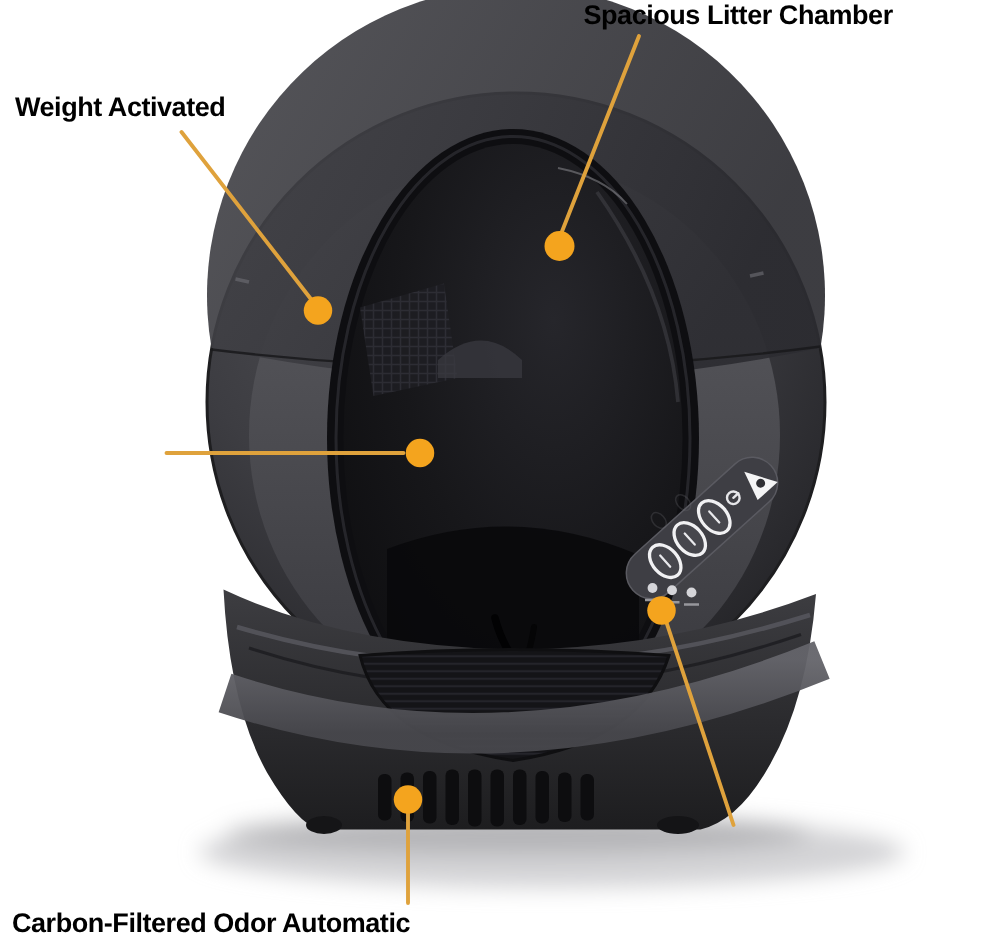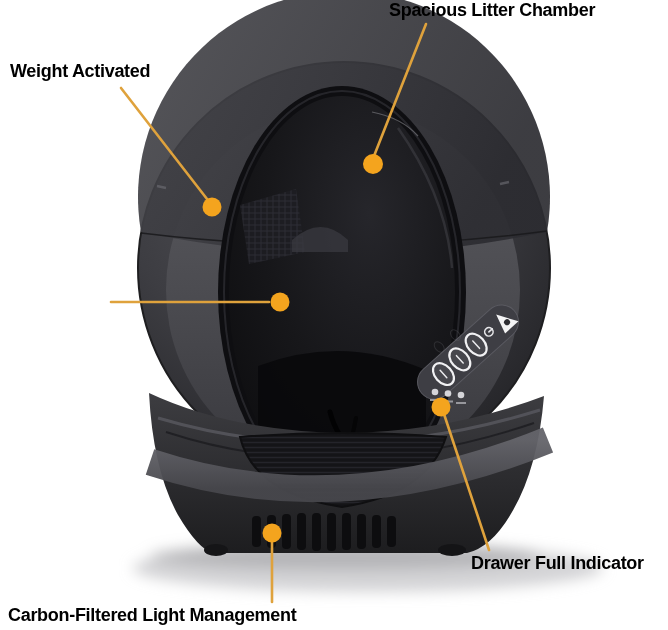--- a/index.html
+++ b/index.html
@@ -172,16 +172,15 @@
       <circle cx="373" cy="164" r="10" fill="#F4A41E"></circle>
       <circle cx="212" cy="207" r="9.5" fill="#F4A41E"></circle>
       <circle cx="280" cy="302" r="9.5" fill="#F4A41E"></circle>
       <circle cx="441" cy="407" r="9.5" fill="#F4A41E"></circle>
       <circle cx="272" cy="533" r="9.5" fill="#F4A41E"></circle>
     </g>
   </svg>
 
   <div class="callout-label a1">Spacious Litter Chamber</div>
   <div class="callout-label a2">Weight Activated</div>
-  <div class="callout-label a4">Drawer Full Indicator</div>
-  <div class="callout-label a5">Carbon-Filtered Light Management</div>
+  <div class="callout-label a5">Carbon-Filtered Odor Automatic</div>
 
 </div>
 
 </body></html>

